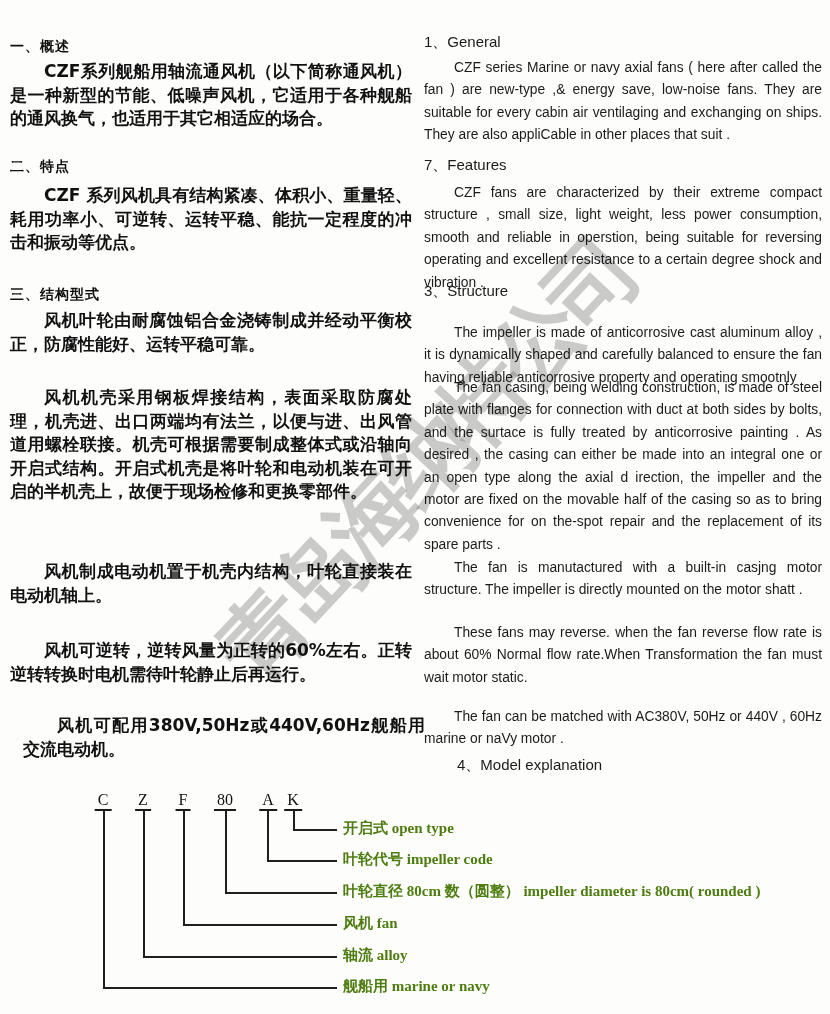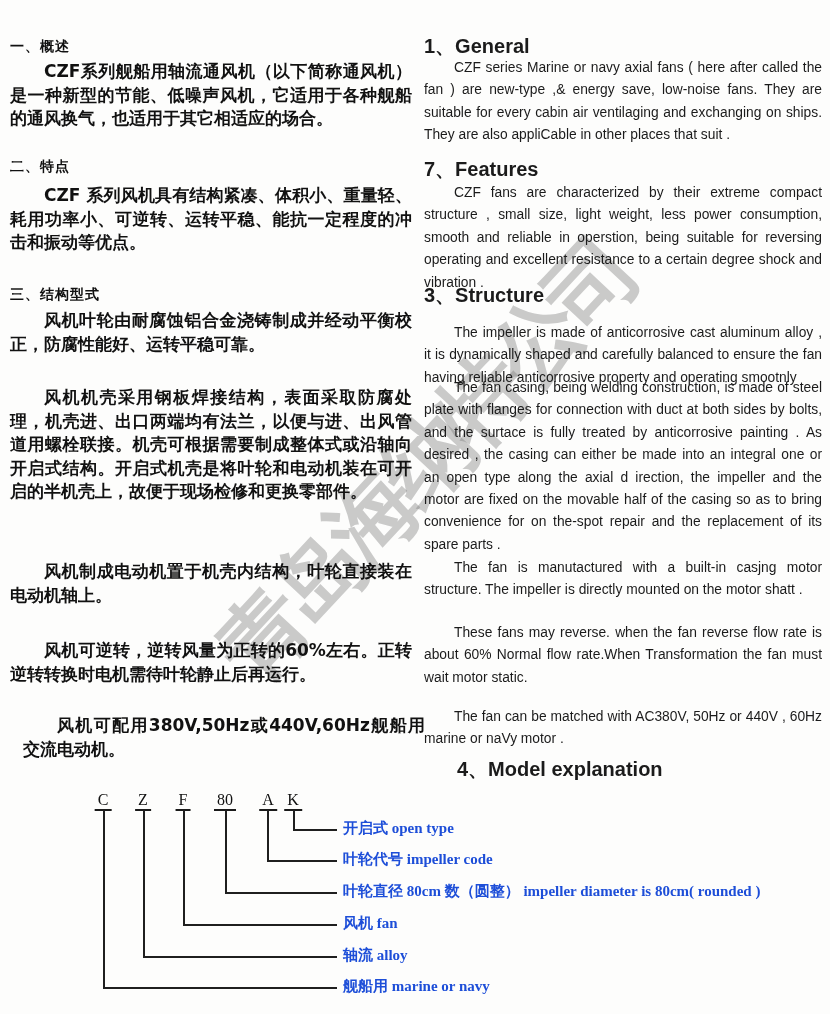--- a/index.html
+++ b/index.html
@@ -25,21 +25,21 @@
     z-index:1;
     pointer-events:none;
   }
   .content { position:absolute; inset:0; z-index:2; }
   
   .blk { position:absolute; }
   .zh { font-family:"DejaVu Sans", sans-serif; font-weight:700; color:#111; }
   .zh-h { font-size:14px; letter-spacing:1px; white-space:nowrap; }
   .zh-p { font-size:17px; line-height:23.5px; text-align:justify; text-indent:2em; }
   .en { font-family:"Liberation Sans", sans-serif; color:#1b1b1b; }
-  .en-h { font-size:20px; white-space:nowrap;font-weight:bold; }
+  .en-h { font-size:15px; white-space:nowrap; }
   .en-p { font-size:13.8px; line-height:22.4px; text-align:justify; text-indent:30px; }
   .left-col-blk { left:10px; width:402px; }
   .right-col-blk { left:424px; width:398px; }
   
   .code-letter {
     position:absolute;
     top:792px;
     transform:translateX(-50%);
     font-family:"Liberation Serif", serif;
     font-size:16px;
@@ -48,21 +48,21 @@
     padding:0 3px 1px 3px;
     line-height:16px;
   }
   .vline { position:absolute; width:2px; background:#1f1f1f; }
   .hline { position:absolute; height:2px; background:#1f1f1f; }
   .diag-label {
     position:absolute;
     left:343px;
     font-family:"Liberation Serif", serif;
     font-size:15px;
-    color:#1d4ed8;
+    color:#4d7c0f;
     white-space:nowrap;
     font-weight:600;
   }
 </style>
 </head>
 <body>
 
 <div class="page">
 
   <div class="watermark">青岛海纳特公司</div>

